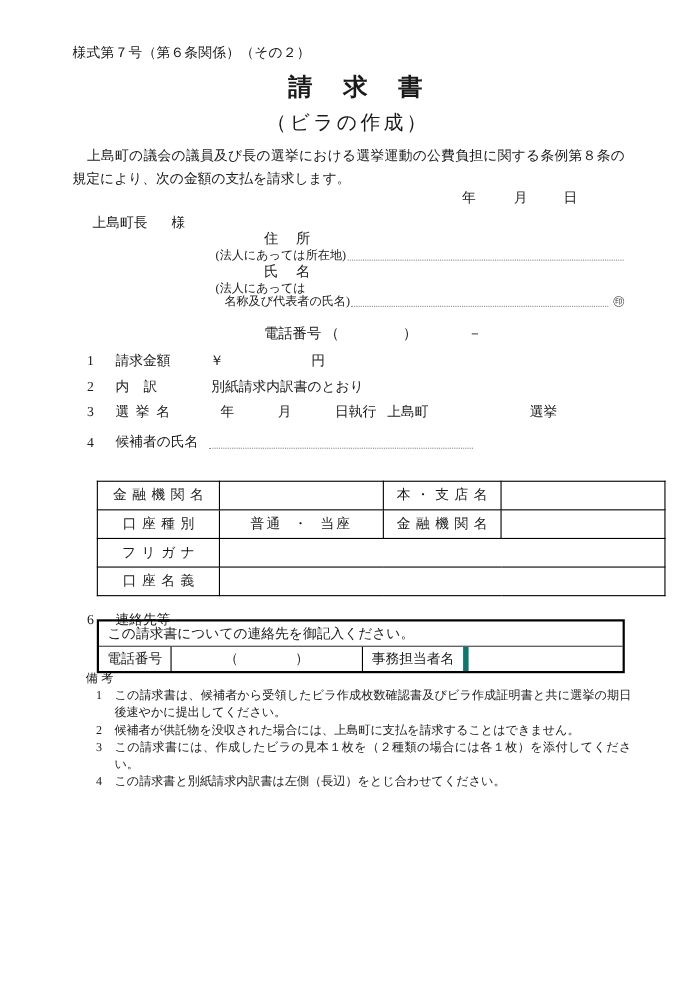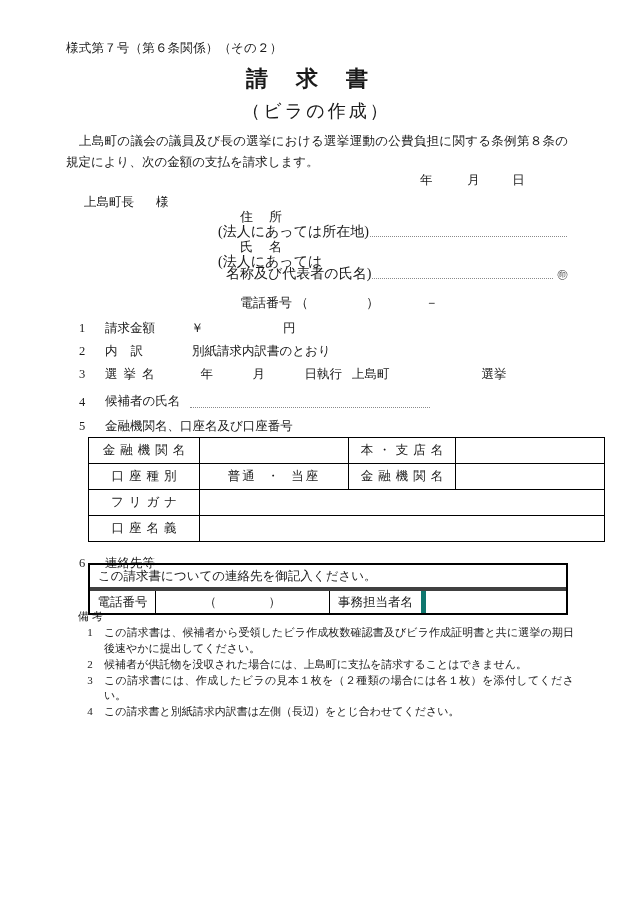--- a/index.html
+++ b/index.html
@@ -26,21 +26,21 @@
   
   .form-no {
     position: absolute;
     left: 66px; top: 40px;
     font-size: 12.5px;
     letter-spacing: 0.2px;
     white-space: nowrap;
   }
   .doc-title {
     position: absolute;
-    left: 0; top: 64px;
+    left: 16px; top: 64px;
     width: 614px;
     text-align: center;
     font-size: 22px;
     font-weight: bold;
     letter-spacing: 28px;
     text-indent: 28px;
     white-space: nowrap;
   }
   .doc-subtitle {
     position: absolute;
@@ -89,24 +89,23 @@
     width: 372px;
   }
   .sig-label {
     font-size: 13px;
     letter-spacing: 16px;
     text-indent: 16px;
     padding-left: 28px;
     white-space: nowrap;
   }
   .sig-note {
-    font-size: 14px;
+    font-size: 11px;
     line-height: 12px;
     white-space: nowrap;
-    margin-left: 22px;
   }
   .note-indent { padding-left: 8px; }
   .dotrow {
     display: flex;
     align-items: flex-end;
     white-space: nowrap;
   }
   .dotrow .lead {
     flex: 1 1 auto;
     border-bottom: 1px dotted #8a8a8a;
@@ -184,21 +183,21 @@
     left: 88px; top: 563px;
     width: 480px;
     border: 2px solid #000000;
     box-sizing: border-box;
     font-size: 12.5px;
   }
   .contact-head {
     height: 22px;
     line-height: 22px;
     padding-left: 8px;
-    border-bottom: 4px solid #404040;
+    border-bottom: 1px solid #404040;
     white-space: nowrap;
   }
   .contact-row {
     display: flex;
     height: 22px;
     line-height: 22px;
   }
   .cr-c1 {
     width: 66px;
     text-align: center;
@@ -301,23 +300,20 @@
   </div>
 
   <div class="item" id="item4">
     <div class="row">
       <span class="num">4</span>
         <span>候補者の氏名</span>
       <span class="lead"></span>
     </div>
   </div>
 
-  <div class="item" id="item5">
-    <span class="num">5</span><span>金融機関名、口座名及び口座番号</span>
-  </div>
 
   <table class="bank-table">
     <tbody>
         <tr>
       <td class="c1 lbl">金融機関名</td>
       <td class="c2"></td>
       <td class="c3 lbl">本・支店名</td>
       <td class="c4"></td>
     </tr>
     <tr>

